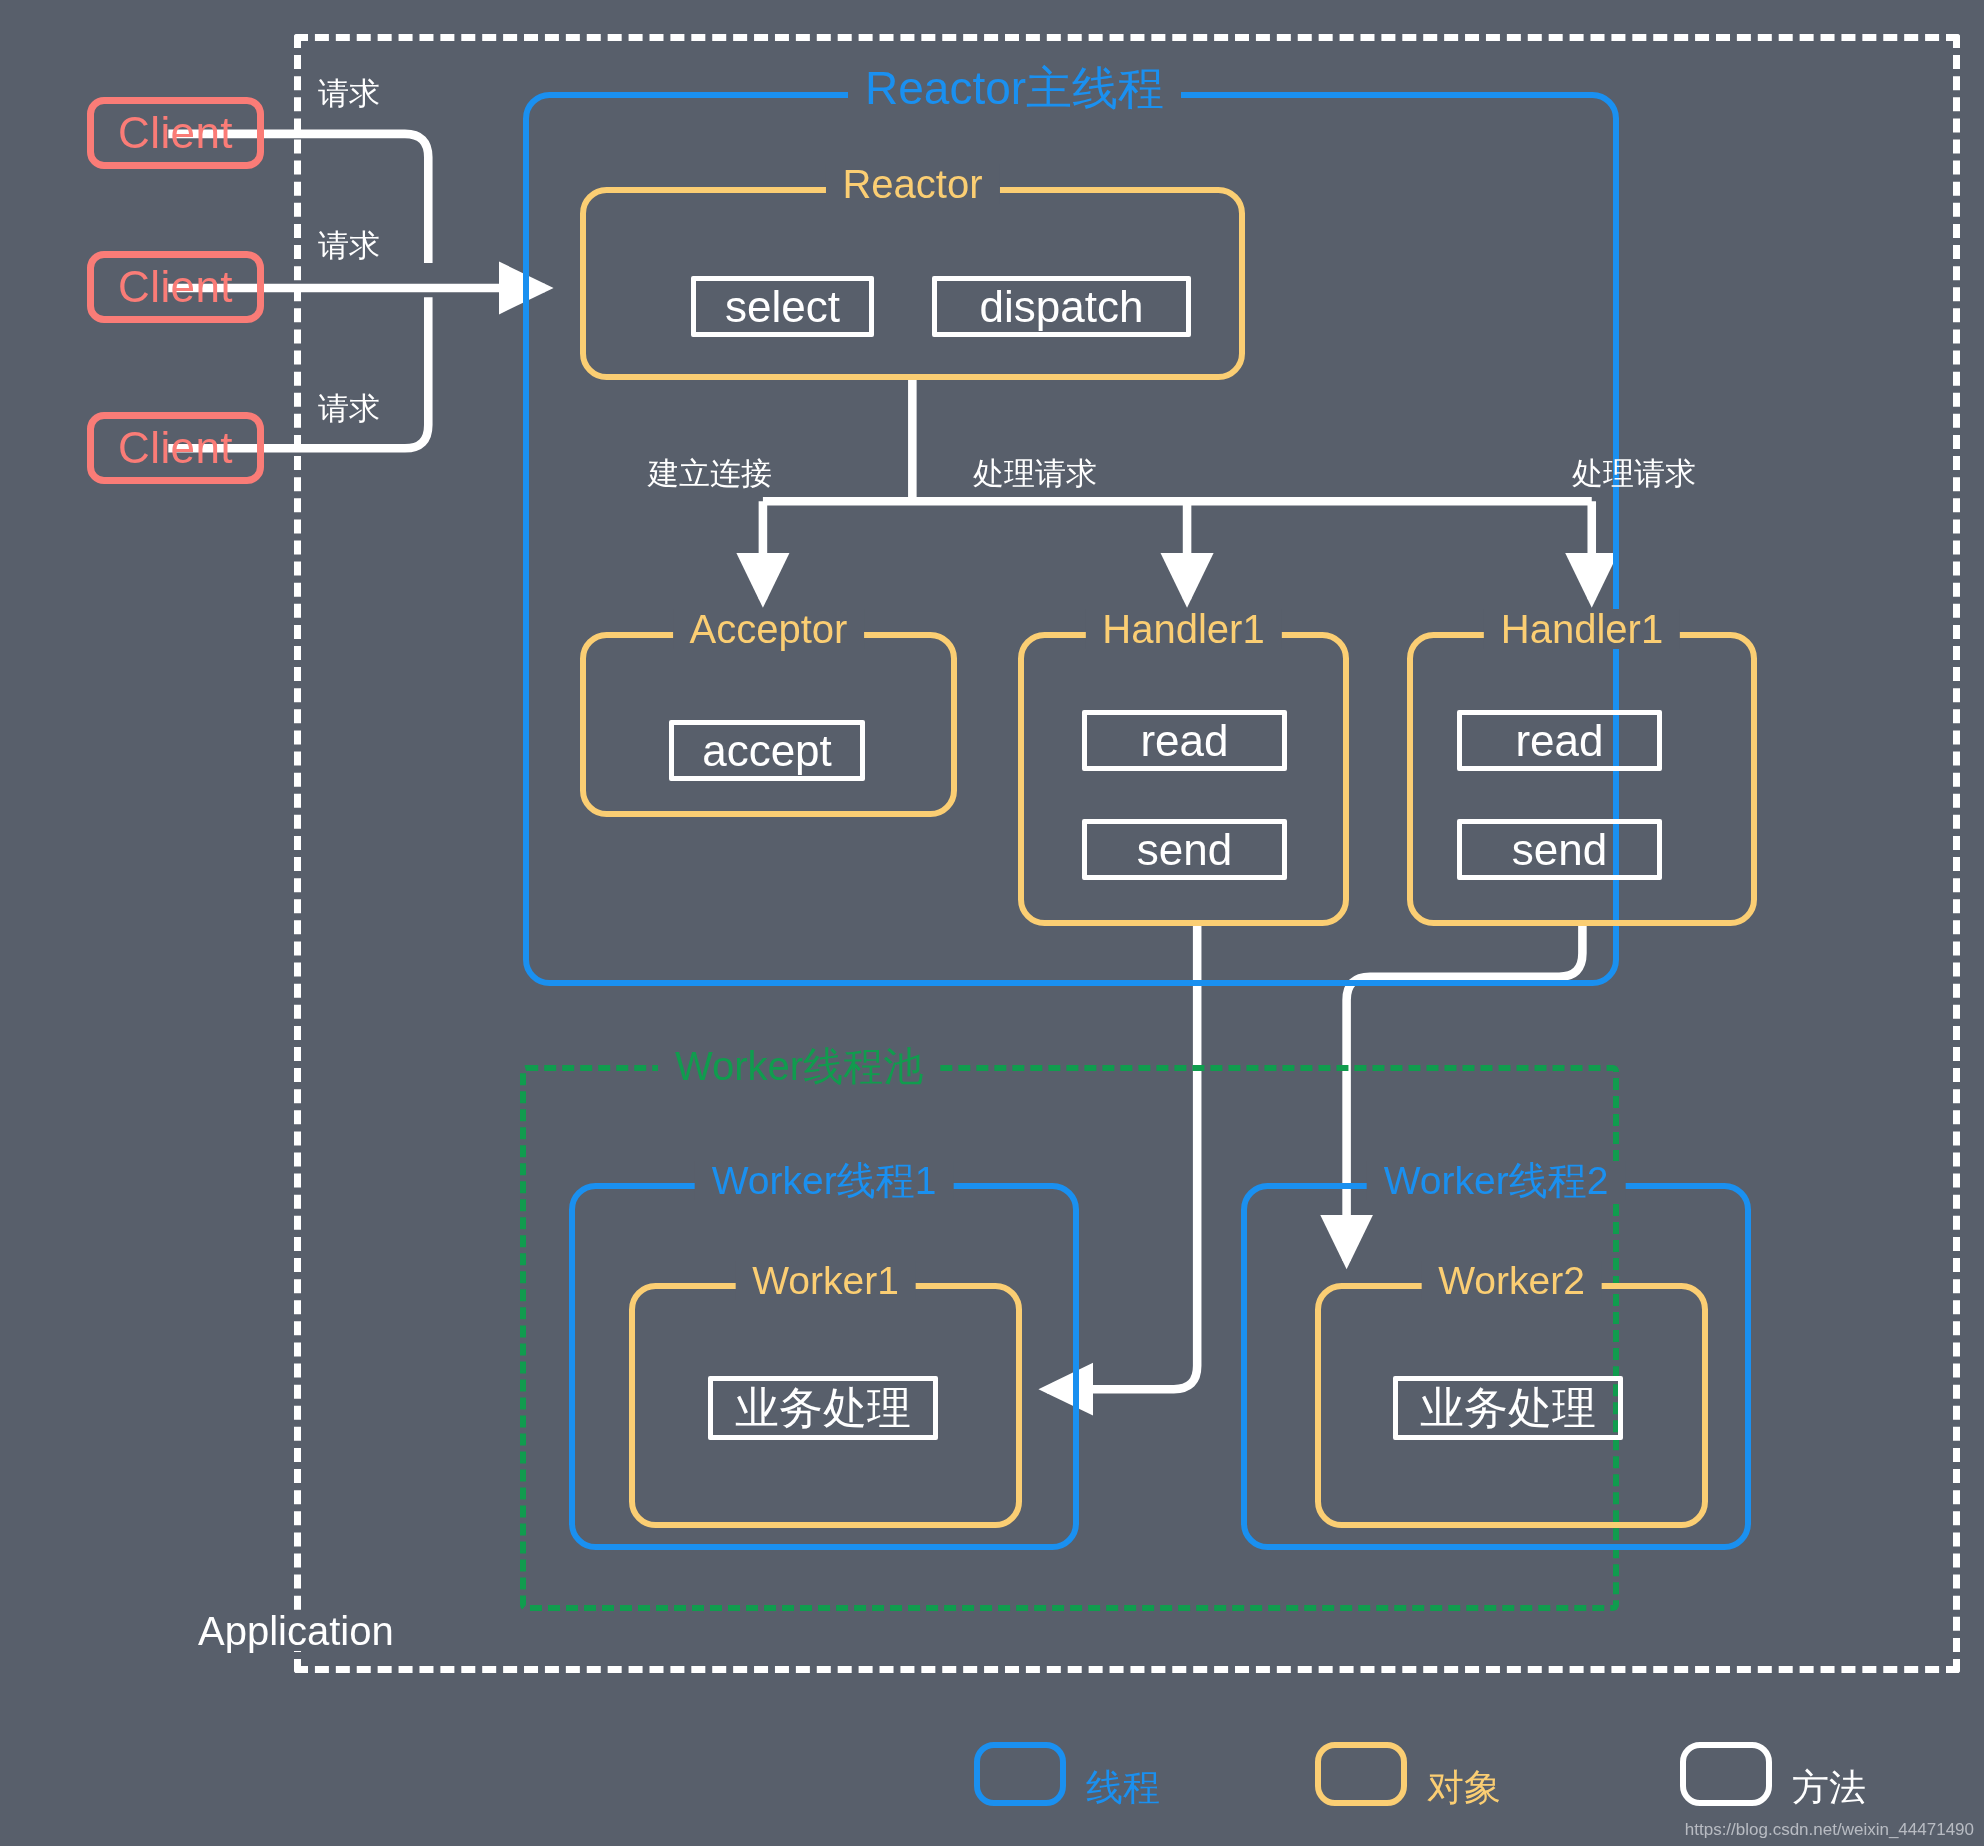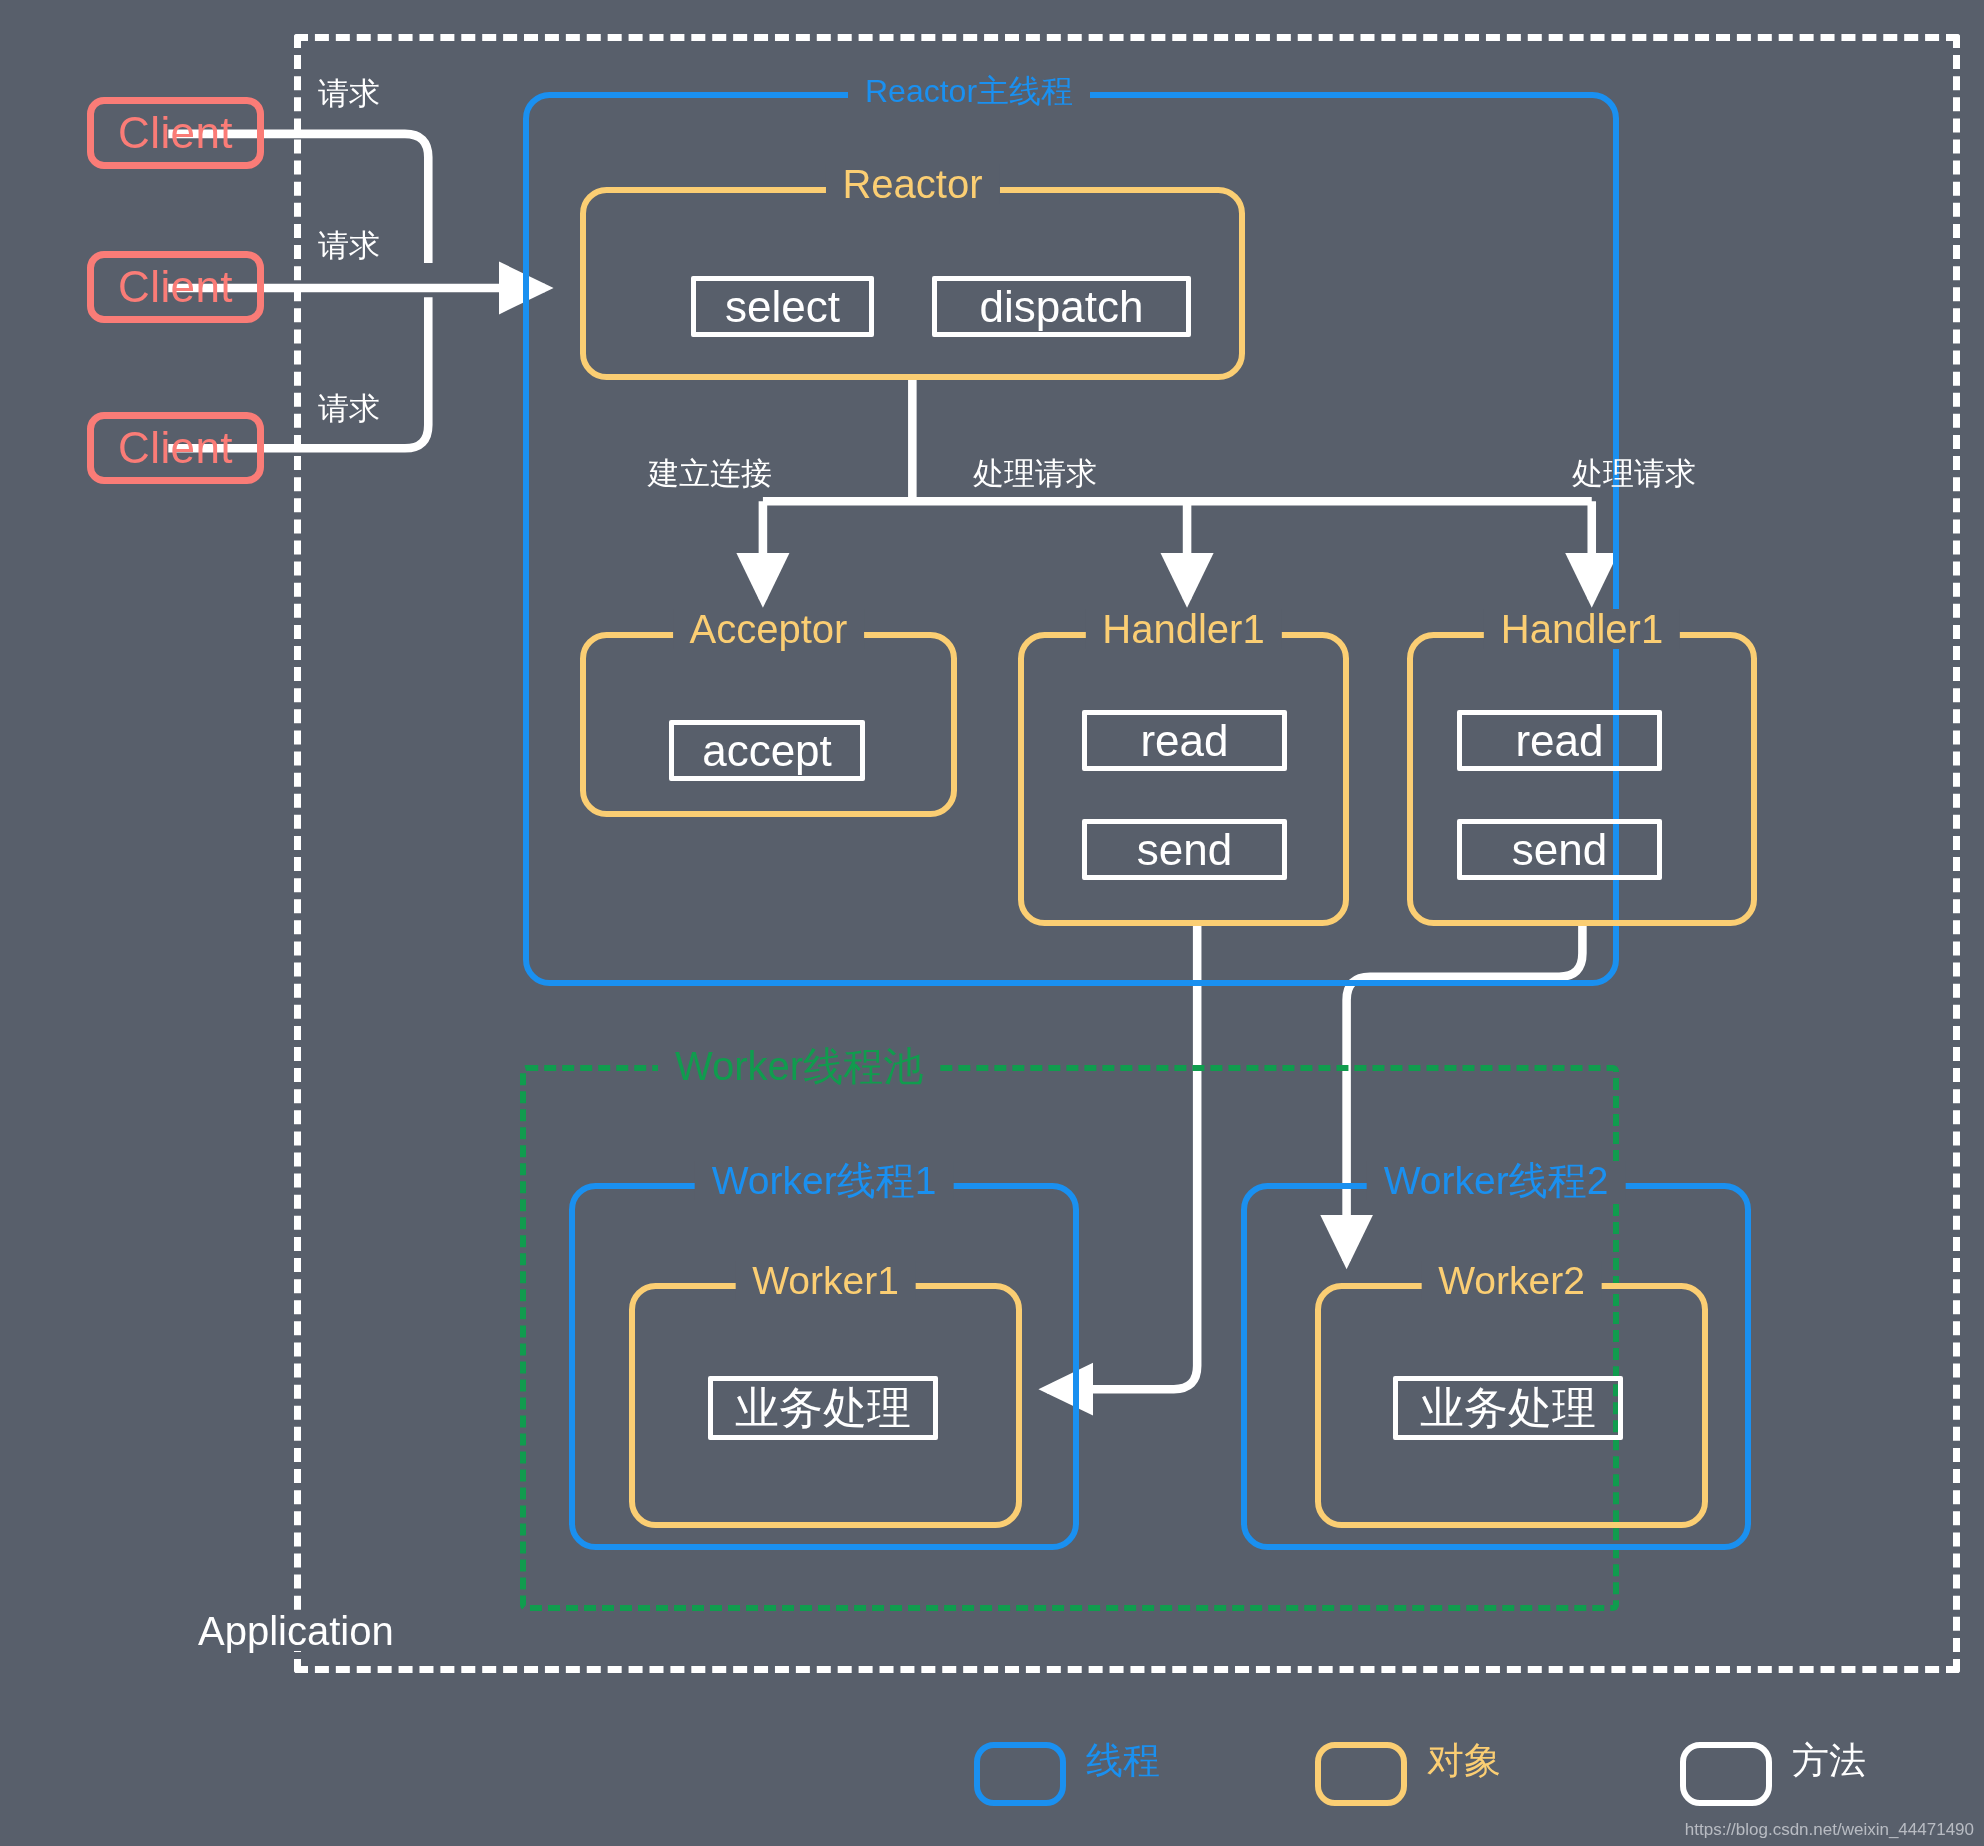--- a/index.html
+++ b/index.html
@@ -31,21 +31,21 @@
 
   
   .method{position:absolute;box-sizing:border-box;border:5.4px solid #ffffff;border-radius:2px;
           color:#ffffff;display:flex;align-items:center;justify-content:center;
           font-size:44px;white-space:nowrap;}
 
   
   .edgelbl{position:absolute;color:#ffffff;font-size:31px;line-height:1;white-space:nowrap;}
 
   
-  .legend{position:absolute;display:flex;align-items:flex-start;}
+  .legend{position:absolute;display:flex;align-items:flex-end;}
   .legend .swatch{box-sizing:border-box;width:92px;height:64px;border-radius:20px;border-width:6.2px;border-style:solid;}
   .legend .swatch.blue{border-color:#1a90f0;}
   .legend .swatch.yellow{border-color:#fbce73;}
   .legend .swatch.white{border-color:#ffffff;}
   .legend .ltxt{margin-left:20px;font-size:37px;line-height:1;}
   .legend .ltxt.blue{color:#1a90f0;}
   .legend .ltxt.yellow{color:#fbce73;}
   .legend .ltxt.white{color:#ffffff;}
 
   .watermark{position:absolute;right:11px;bottom:6.2px;color:#c9ccd2;font-size:17px;opacity:.85;}
@@ -96,21 +96,21 @@
   </div>
   <div class="client" style="left:87px;top:412px;width:177px;height:72px;">
     <span>Client</span>
   </div>
 
   <div class="edgelbl" style="left:318px;top:78px;">请求</div>
   <div class="edgelbl" style="left:318px;top:230px;">请求</div>
   <div class="edgelbl" style="left:318px;top:393px;">请求</div>
 
   <div class="grp blue" style="left:523px;top:92px;width:1096px;height:894px;">
-    <span class="lbl" style="font-size:32px;left:319px;transform:none;">Reactor主线程</span>
+    <span class="lbl" style="font-size:46px;left:319px;transform:none;">Reactor主线程</span>
   </div>
 
   <div class="grp yellow" style="left:580px;top:187px;width:665px;height:193px;">
     <span class="lbl" style="font-size:40px;">Reactor</span>
   </div>
   <div class="method" style="left:691px;top:276px;width:183px;height:61px;">
     <span>select</span>
   </div>
   <div class="method" style="left:932px;top:276px;width:259px;height:61px;">
     <span>dispatch</span>

